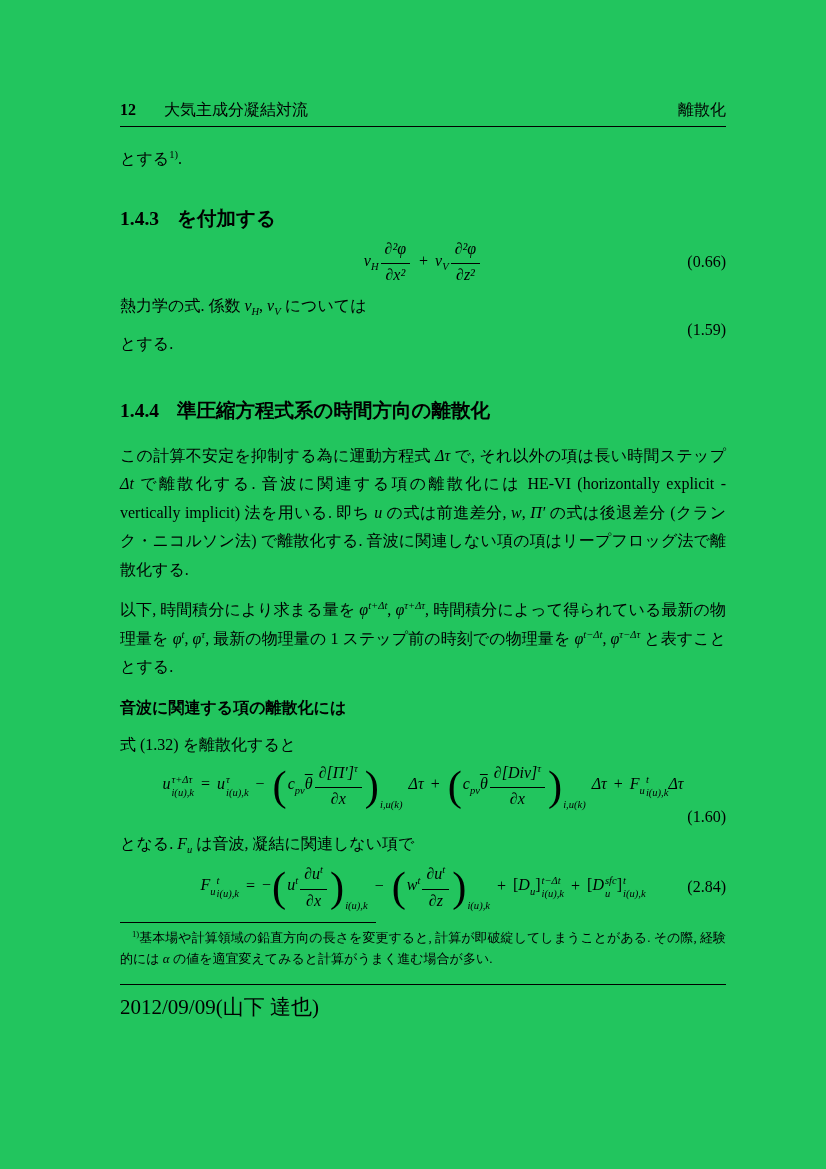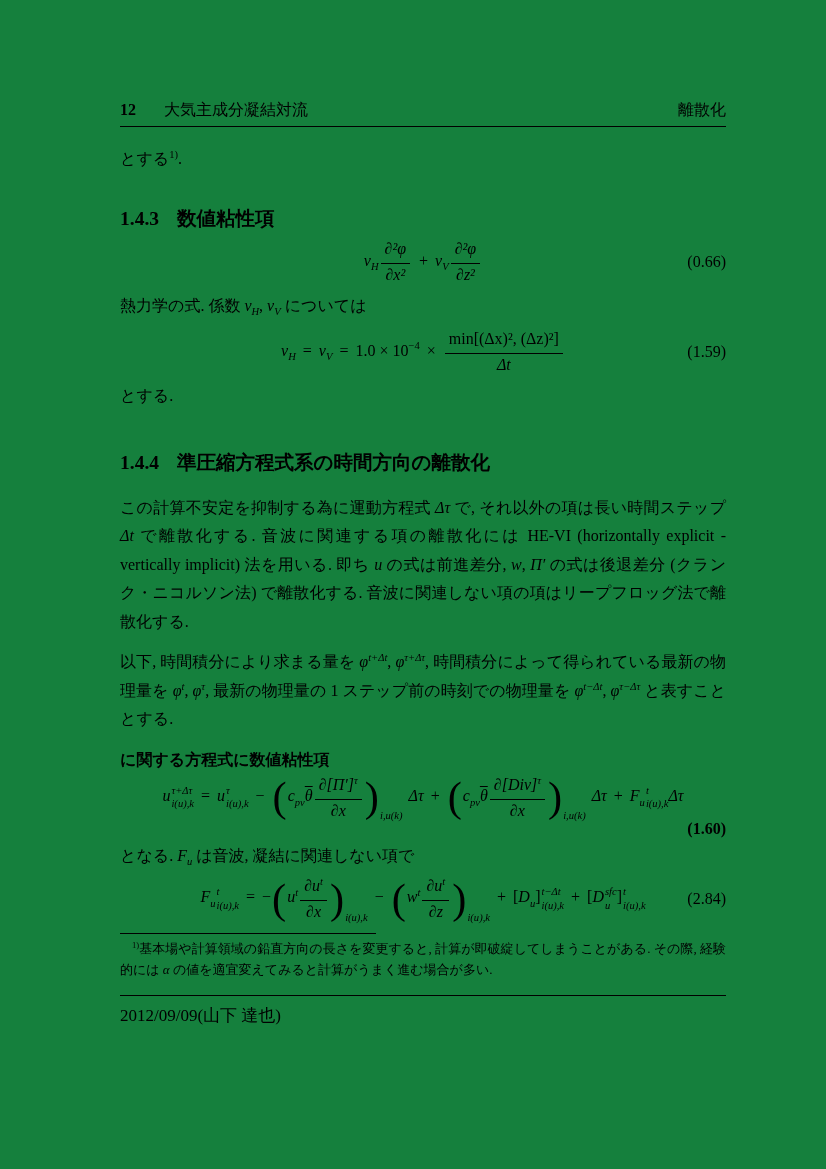--- a/index.html
+++ b/index.html
@@ -1,19 +1,19 @@
 <!DOCTYPE html>
 <html><head>
 <meta charset="utf-8">
 <style>
   * { margin:0; padding:0; box-sizing:border-box; }
   html,body { background:#e8e8e8; }
   .page {
     width:826px; height:1169px; margin:0 auto; position:relative;
-    background:#15803d; color:#000;
+    background:#22c55e; color:#000;
     padding:100px 100px 0 120px;
     font-family:"Liberation Serif","DejaVu Serif",serif;
     font-size:16px;
     overflow:hidden;
   }
   
   .hdr {
     display:flex; justify-content:space-between; align-items:baseline;
     border-bottom:1.5px solid #000; padding-bottom:5px;
   }
@@ -24,78 +24,78 @@
   .lead { }
   .sec-head { margin-top:32px; font-size:19.5px; font-weight:bold; }
   .sec-num { margin-right:18px; }
   .subsec-head { margin-top:16px; font-weight:bold; font-size:16px; }
   sup { font-size:66%; vertical-align:super; }
   sub { font-size:66%; vertical-align:sub; }
   .it { font-style:italic; }
   
   .eqline { position:relative; text-align:center; margin:8px 0; }
   .eqtag { position:absolute; right:0; top:50%; transform:translateY(-50%); }
-  .eqtag-below { text-align:right; margin:0 0 4px 0;font-weight:bold; }
+  .eqtag-below { text-align:right; margin:0 0 4px 0; }
   .mathrow { white-space:nowrap; display:inline-block; }
   .frac { display:inline-block; vertical-align:middle; text-align:center; margin:0 2px; }
   .fnum { display:block; padding:0 4px 5px; border-bottom:1px solid #000; }
   .fden { display:block; padding-top:2px; }
   .op { margin:0 7px; }
   .ss { display:inline-block; vertical-align:middle; font-size:66%; line-height:1.25; text-align:left; margin-left:1px; }
   .ss span { display:block; }
   .bigp { font-size:265%; font-weight:300; line-height:0; vertical-align:middle; display:inline-block; margin:0 1px; }
   .psub { position:relative; top:14px; }
   .ovl { text-decoration:overline; }
   .sp-l { margin-left:6px; }
   
   .fnrule { width:256px; border-top:1px solid #000; margin-top:12px; }
   .footnote { font-size:13px; line-height:1.6; margin-top:5px; text-align:justify; text-indent:12px; }
   .ftrule { border-top:1px solid #000; margin-top:14px; }
-  .footer { margin-top:8px; font-size:17px; }
+  .footer { margin-top:8px; font-size:21px; }
 </style>
 </head>
 <body>
 
 <div class="page">
 
   <div class="hdr">
     <span>
       <span class="hdr-num">12</span>
       <span class="gothic">大気主成分凝結対流</span>
     </span>
     <span class="gothic">離散化</span>
   </div>
 
   <p class="para lead"><span>とする</span><sup>1)</sup><span>.</span></p>
 
-  <h2 class="sec-head"><span class="sec-num">1.4.3</span><span class="gothic">数値粘性項</span></h2>
+  <h2 class="sec-head"><span class="sec-num">1.4.3</span><span class="gothic">を付加する</span></h2>
 
 
   <div class="eqline">
     <span class="mathrow"><i>ν</i><sub class="it">H</sub><span class="frac"><span class="fnum it">∂²φ</span><span class="fden it">∂x²</span></span><span class="op">+</span><i>ν</i><sub class="it">V</sub><span class="frac"><span class="fnum it">∂²φ</span><span class="fden it">∂z²</span></span></span>
     <span class="eqtag">(0.66)</span>
   </div>
 
   <p class="para" style="margin-top:6px"><span>熱力学の式. 係数 </span><i>ν</i><sub class="it">H</sub><span>, </span><i>ν</i><sub class="it">V</sub><span> については</span></p>
 
   <div class="eqline">
-    <span class="mathrow"><i>ν</i><sub class="it">H</sub><span class="op">=</span><i>ν</i><sub class="it">V</sub><span class="op">=</span><span>1.0 × 10</span><sup>−4</sup><span class="op">×</span><span class="frac"><span class="fnum">min[(Δx)², (Δz)²]</span><span class="fden it">Δt</span></span></span>
     <span class="eqtag">(1.59)</span>
   </div>
 
   <p class="para" style="margin-top:4px">とする.</p>
 
   <h2 class="sec-head" style="margin-top:38px"><span class="sec-num">1.4.4</span><span class="gothic">準圧縮方程式系の時間方向の離散化</span></h2>
 
   <p class="para"><span>この計算不安定を抑制する為に運動方程式 </span><i>Δτ</i><span> で, それ以外の項は長い時間ステップ </span><i>Δt</i><span> で離散化する. 音波に関連する項の離散化には HE-VI (horizontally explicit - vertically implicit) 法を用いる. 即ち </span><i>u</i><span> の式は前進差分, </span><i>w</i><span>, </span><i>Π′</i><span> の式は後退差分 (クランク・ニコルソン法) で離散化する. 音波に関連しない項の項はリープフロッグ法で離散化する.</span></p>
 
   <p class="para" style="margin-top:12px"><span>以下, 時間積分により求まる量を </span><i>φ</i><sup class="it">t+Δt</sup><span>, </span><i>φ</i><sup class="it">τ+Δτ</sup><span>, 時間積分によって得られている最新の物理量を </span><i>φ</i><sup class="it">t</sup><span>, </span><i>φ</i><sup class="it">τ</sup><span>, 最新の物理量の 1 ステップ前の時刻での物理量を </span><i>φ</i><sup class="it">t−Δt</sup><span>, </span><i>φ</i><sup class="it">τ−Δτ</sup><span> と表すこととする.</span></p>
 
-  <p class="subsec-head gothic">に関する方程式に数値粘性項</p>
+  <p class="subsec-head gothic">音波に関連する項の離散化には</p>
 
+  <p class="para" style="margin-top:12px">式 (1.32) を離散化すると</p>
 
   <div class="eqline" style="margin-top:4px;margin-bottom:0">
     <span class="mathrow"><i>u</i><span class="ss"><span class="it">τ+Δτ</span><span class="it">i(u),k</span></span><span class="op">=</span><i>u</i><span class="ss"><span class="it">τ</span><span class="it">i(u),k</span></span><span class="op">−</span><span class="bigp">(</span><i>c</i><sub class="it">pv</sub><span class="ovl it">θ</span><span class="frac"><span class="fnum"><span class="it">∂[Π′]</span><sup class="it">τ</sup></span><span class="fden it">∂x</span></span><span class="bigp">)</span><sub class="it psub">i,u(k)</sub><i class="sp-l">Δτ</i><span class="op">+</span><span class="bigp">(</span><i>c</i><sub class="it">pv</sub><span class="ovl it">θ</span><span class="frac"><span class="fnum"><span class="it">∂[Div]</span><sup class="it">τ</sup></span><span class="fden it">∂x</span></span><span class="bigp">)</span><sub class="it psub">i,u(k)</sub><i class="sp-l">Δτ</i><span class="op">+</span><i>F</i><sub class="it">u</sub><span class="ss"><span class="it">t</span><span class="it">i(u),k</span></span><i>Δτ</i></span>
   </div>
   <div class="eqtag-below">(1.60)</div>
 
   <p class="para" style="margin-top:2px"><span>となる. </span><i>F</i><sub class="it">u</sub><span> は音波, 凝結に関連しない項で</span></p>
 
   <div class="eqline" style="margin-top:4px">
     <span class="mathrow"><i>F</i><sub class="it">u</sub><span class="ss"><span class="it">t</span><span class="it">i(u),k</span></span><span class="op">=</span><span>−</span><span class="bigp">(</span><i>u</i><sup class="it">t</sup><span class="frac"><span class="fnum"><span class="it">∂u</span><sup class="it">t</sup></span><span class="fden it">∂x</span></span><span class="bigp">)</span><sub class="it psub">i(u),k</sub><span class="op">−</span><span class="bigp">(</span><i>w</i><sup class="it">t</sup><span class="frac"><span class="fnum"><span class="it">∂u</span><sup class="it">t</sup></span><span class="fden it">∂z</span></span><span class="bigp">)</span><sub class="it psub">i(u),k</sub><span class="op">+</span><span>[</span><i>D</i><sub class="it">u</sub><span>]</span><span class="ss"><span class="it">t−Δt</span><span class="it">i(u),k</span></span><span class="op">+</span><span>[</span><i>D</i><span class="ss"><span class="it">sfc</span><span class="it">u</span></span><span>]</span><span class="ss"><span class="it">t</span><span class="it">i(u),k</span></span></span>

